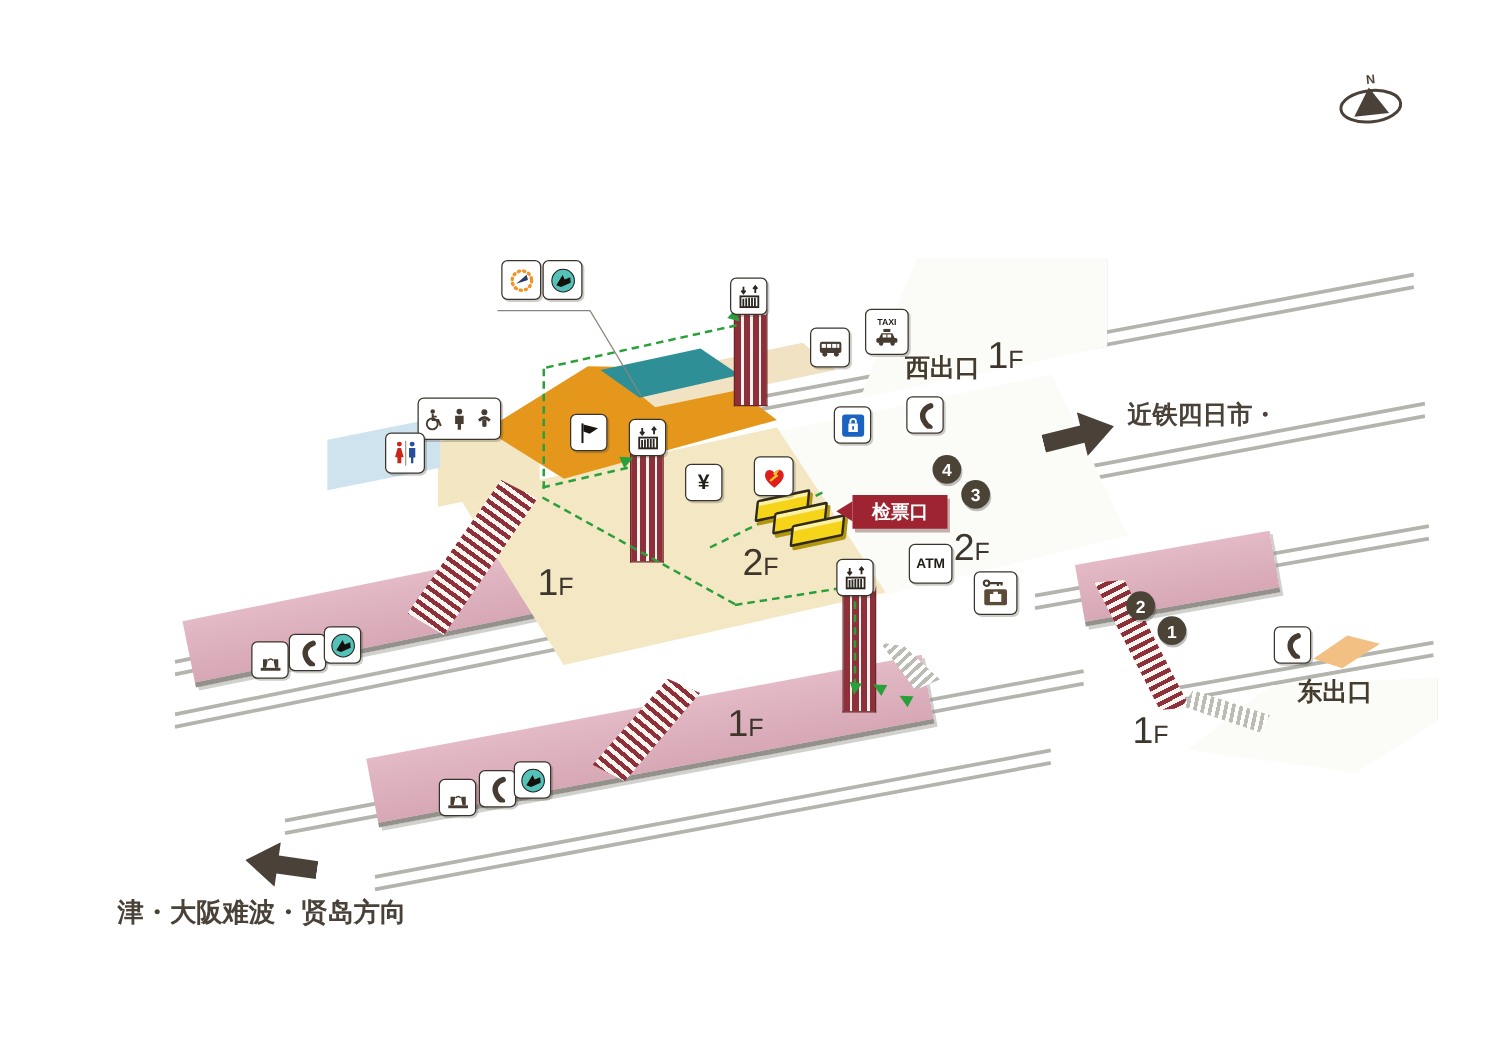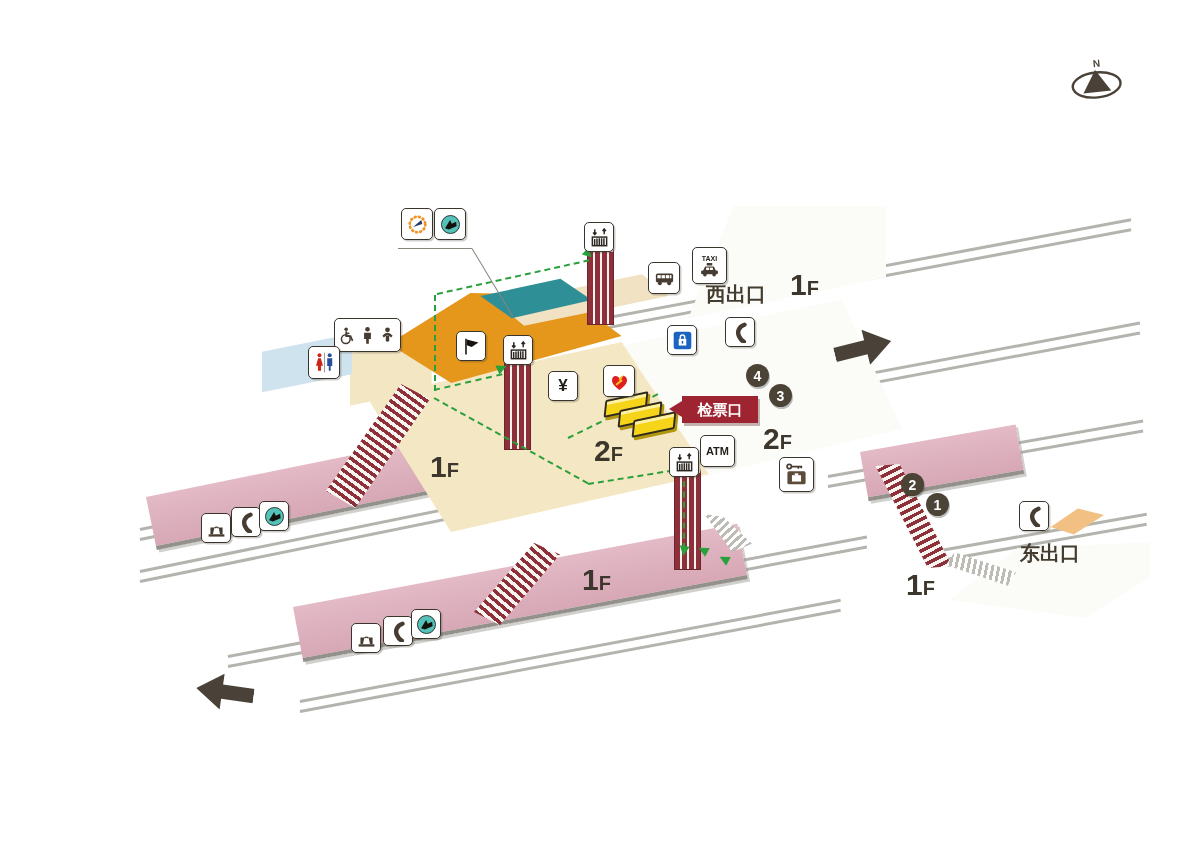--- a/index.html
+++ b/index.html
@@ -33,23 +33,23 @@
   .ictxt{font-weight:bold;color:#221e18;}
   
   .gate{position:absolute;width:40px;height:13px;background:#f6d41a;border:2px solid #2e2a20;
         border-radius:2px;transform:rotate(-12deg) skewX(-18deg);
         box-shadow:inset 0 3px 0 #fdf1a8, 2.5px 3px 0 #b1960e;}
   
   .num{position:absolute;width:23px;height:23px;border-radius:50%;background:#4c4337;color:#fff;
        font-weight:bold;font-size:14px;display:flex;align-items:center;justify-content:center;
        box-shadow:1px 2px 0 rgba(0,0,0,.25);}
   
-  .fl{position:absolute;color:#3d362c;font-weight:bold;white-space:nowrap;}
+  .fl{position:absolute;color:#3d362c;font-weight:normal;white-space:nowrap;}
   .fl .n{font-size:30px;} .fl .f{font-size:20px;}
-  .exitlab{position:absolute;font-size:20px;font-weight:bold;color:#453c30;white-space:nowrap;}
+  .exitlab{position:absolute;font-size:20px;font-weight:bold;color:#453c30;white-space:nowrap;margin-left:18px;}
   
   .callout{position:absolute;left:682px;top:396px;width:76px;height:27px;background:#9e2431;
            color:#fff;font-size:15px;font-weight:bold;text-align:center;line-height:27px;
            box-shadow:2px 3px 0 rgba(90,40,40,.35);}
   .callout:before{content:"";position:absolute;left:-13px;top:5px;border-top:8px solid transparent;
            border-bottom:8px solid transparent;border-right:13px solid #9e2431;}
   .badge{position:absolute;left:82px;top:72px;width:150px;height:31px;background:#9e2431;
          border-radius:16px;color:#fff;font-size:19px;font-weight:bold;display:flex;
          align-items:center;justify-content:center;letter-spacing:2px;
          box-shadow:2px 3px 0 rgba(140,140,140,.55);}
@@ -246,21 +246,21 @@
         <rect x="9.3" y="10.4" width="1.4" height="2.6" fill="#1b63c0"></rect>
       </svg>
   </div>
 
   <div class="ic" style="left:725px;top:317px;">
     <svg class="g" viewBox="0 0 20 20">
         <path d="M13.8 2.6 C8.2 4.4 6.6 9.4 8.6 13.6 C9.9 16.4 11.6 18 13.2 18.8" fill="none" stroke="#463c31" stroke-width="4.2" stroke-linecap="round"></path>
       </svg>
   </div>
 
-  <div class="ic" style="left:700px;top:435px;width:33px;height:30px;">
+  <div class="ic" style="left:727px;top:435px;width:33px;height:30px;">
     <span class="ictxt" style="font-size:11px;">ATM</span>
   </div>
 
   <div class="ic" style="left:779px;top:457px;width:33px;height:33px;">
     <svg viewBox="0 0 22 22" style="width:25px;height:25px;">
         <g fill="none" stroke="#463c31" stroke-width="1.5">
           <circle cx="4.6" cy="4" r="1.9"></circle>
           <path d="M6.5 4 h9.5 M12.6 4 v2 M15.2 4 v1.6"></path>
         </g>
         <rect x="3" y="8.2" width="16" height="11.4" rx="1.4" fill="#5c4b38"></rect>
@@ -328,23 +328,25 @@
   <div class="fl" style="left:763px;top:422px;"><span class="n">2</span><span class="f">F</span></div>
 
   <div class="exitlab" style="left:706px;top:281px;">西出口</div>
   <div class="exitlab" style="left:1020px;top:540px;">东出口</div>
 
   <div class="callout">检票口</div>
 
   <div class="barrow" style="left:834px;top:330px;width:58px;height:36px;transform:rotate(-14deg);
               clip-path:polygon(0 30%,55% 30%,55% 0,100% 50%,55% 100%,55% 70%,0 70%);"></div>
   <div class="dirtext" style="left:902px;top:317px;font-size:20px;line-height:1.55;">
+    <span style="display:block;">近铁四日市・</span>
   </div>
   <div class="barrow" style="left:196px;top:674px;width:58px;height:36px;transform:rotate(8deg);
               clip-path:polygon(100% 30%,45% 30%,45% 0,0 50%,45% 100%,45% 70%,100% 70%);"></div>
+  <div class="dirtext" style="left:94px;top:716px;font-size:21px;">津・大阪难波・贤岛方向</div>
 
 
   <div class="abs" style="left:1068px;top:56px;">
     <svg width="56" height="46" viewBox="0 0 56 46" style="transform:rotate(-6deg);">
       <ellipse cx="28" cy="29" rx="24" ry="12.5" fill="none" stroke="#4a4238" stroke-width="2.4"></ellipse>
       <polygon points="28,14 42,36 14,36" fill="#4a4238"></polygon>
       <text x="30" y="11" font-size="10" font-weight="bold" fill="#4a4238" text-anchor="middle">N</text>
     </svg>
   </div>
 

